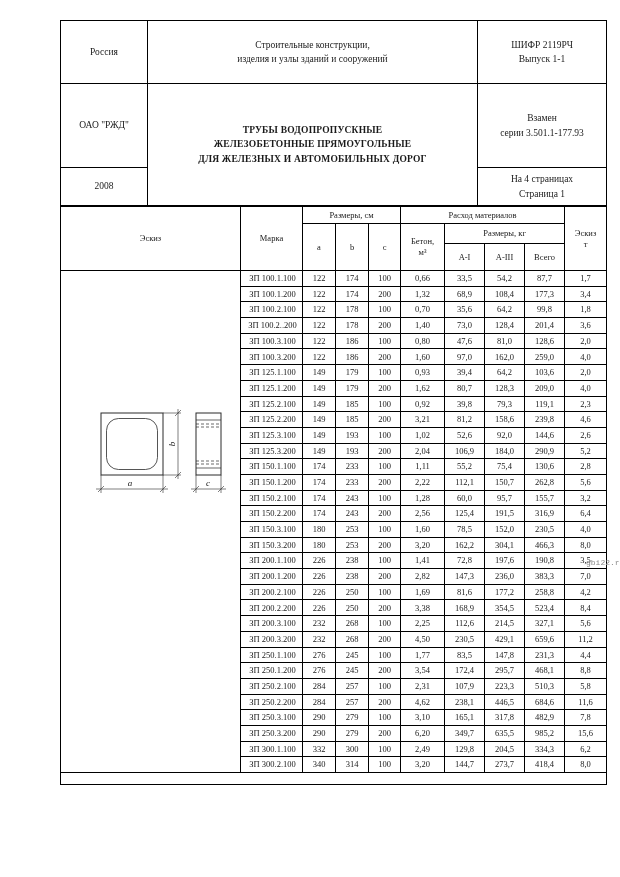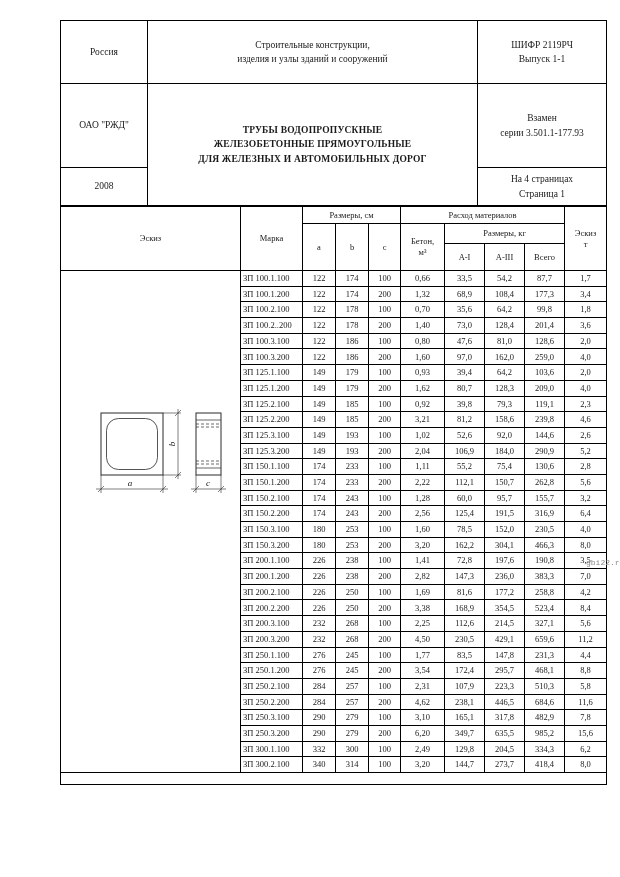--- a/index.html
+++ b/index.html
@@ -51,21 +51,21 @@
   .main-table th, .main-table td {
     border:1px solid #000; text-align:center; vertical-align:middle;
     font-weight:normal; font-size:8.5px; padding:0; overflow:hidden;
     white-space:nowrap;
   }
   .main-table thead tr.thr1 { height:17px; }
   .main-table thead tr.thr2 { height:20px; }
   .main-table thead tr.thr3 { height:27px; }
   .main-table thead th { line-height:1.25; }
   .main-table tbody td { height:15.7px; line-height:1; }
-  td.marka { text-align:left; padding-left:2px; }
+  td.marka { text-align:center; padding-left:2px; }
   td.sketch-cell { position:relative; vertical-align:top; }
   tr.bottom-strip td { height:12px; border-left:none; border-right:none; }
 
   
   .sketch-wrap { position:absolute; left:32px; top:136px; width:140px; height:94px; }
   .sketch-wrap svg { display:block; }
   .dim-label { font-family:"Liberation Serif", serif; font-style:italic; font-size:9px; fill:#1a1a1a; }
 
   
   .watermark {

